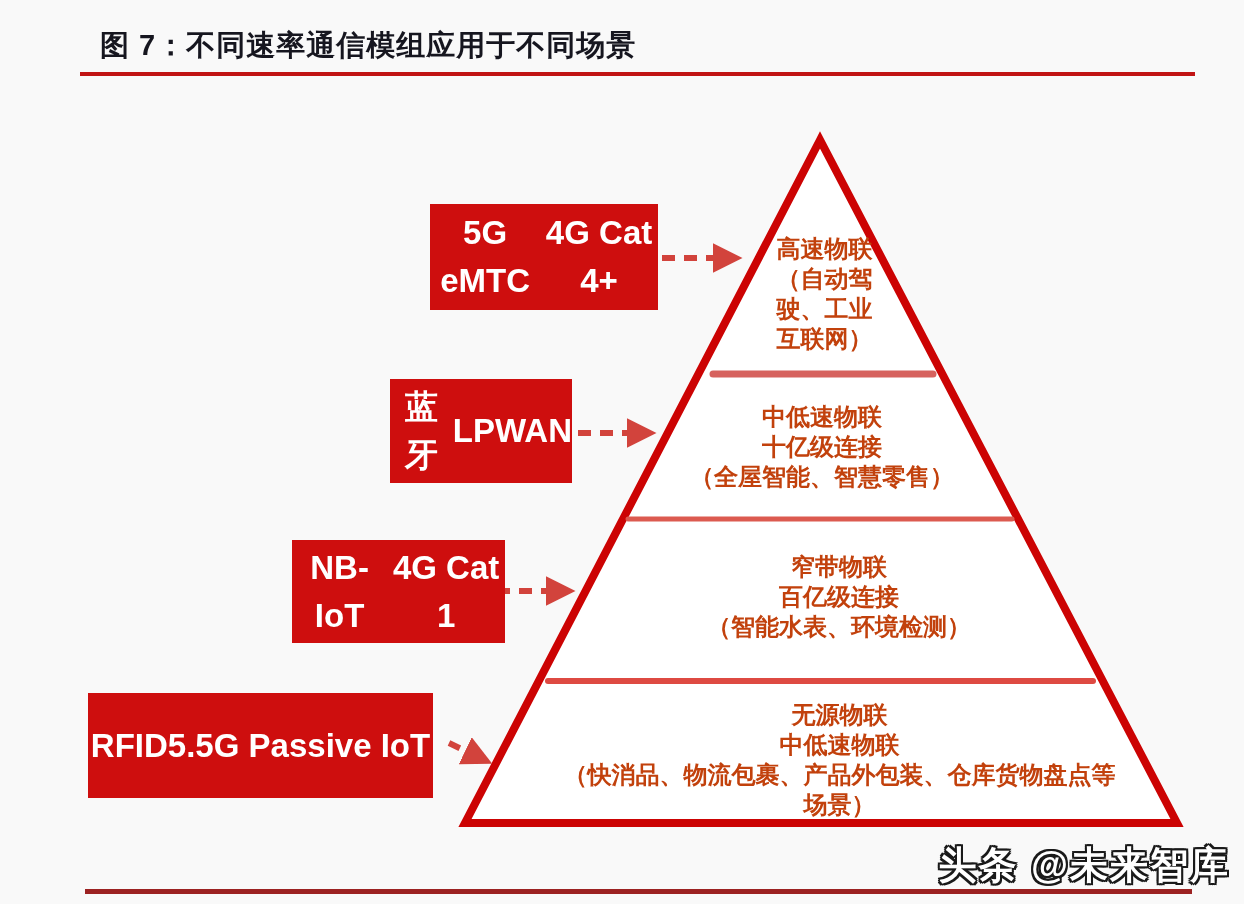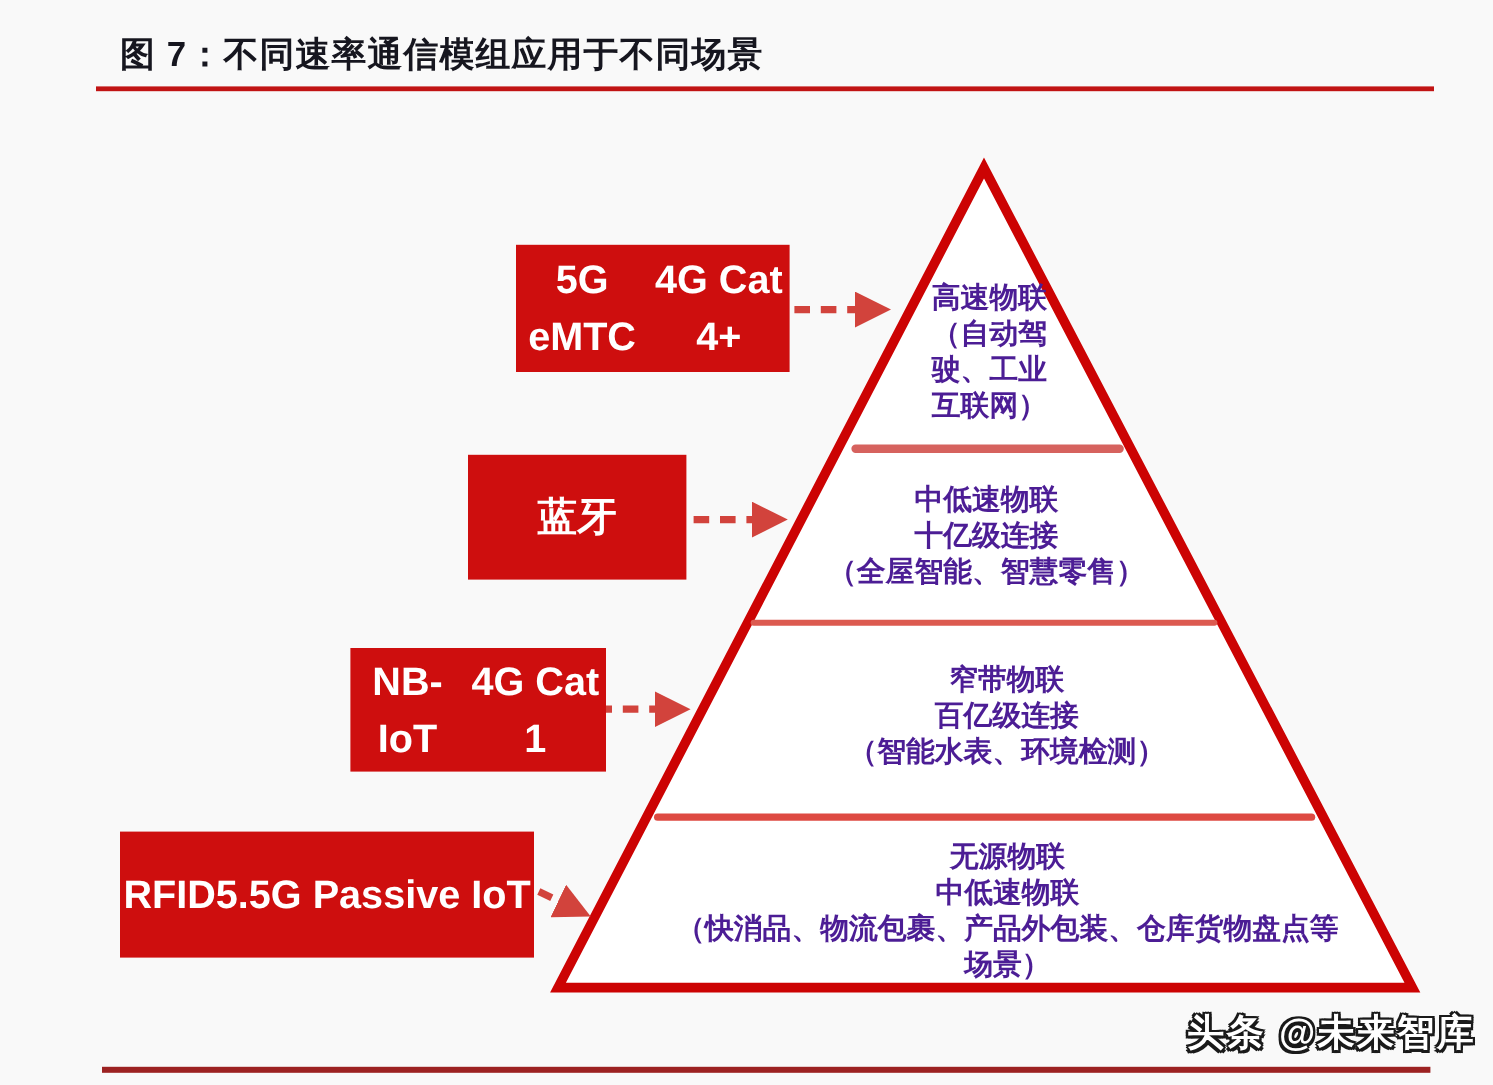--- a/index.html
+++ b/index.html
@@ -52,42 +52,42 @@
     align-items: center;
     justify-content: center;
     text-align: center;
     font-weight: 600;
     font-size: 33px;
     line-height: 1.44;
   }
   .box-1 { left: 430px; top: 204px; width: 228px; height: 106px; }
   .box-2 { left: 390px; top: 379px; width: 182px; height: 104px; }
   .box-3 { left: 292px; top: 540px; width: 213px; height: 103px; }
-  .box-4 { left: 100px; top: 693px; width: 345px; height: 105px; align-items: center; }
+  .box-4 { left: 88px; top: 693px; width: 345px; height: 105px; align-items: center; }
 
   
   .tier-label {
     position: absolute;
     text-align: center;
-    color: #4c1d95;
+    color: #c2410c;
     font-weight: 700;
     font-size: 24px;
     line-height: 30px;
   }
   .tier-1 { left: 722px; top: 234px; width: 205px; }
   .tier-2 { left: 612px; top: 402px; width: 420px; }
   .tier-3 { left: 629px; top: 552px; width: 420px; }
   .tier-4 { left: 497px; top: 700px; width: 685px; }
 
   
   .watermark {
     position: absolute;
     right: 14px;
     top: 840px;
-    font-size: 31px;
+    font-size: 38px;
     font-weight: 700;
     color: #ffffff;
     letter-spacing: 2px;
     white-space: nowrap;
     text-shadow:
       -2px -2px 0 #1a1a1a, 2px -2px 0 #1a1a1a,
       -2px  2px 0 #1a1a1a, 2px  2px 0 #1a1a1a,
       -2px  0   0 #1a1a1a, 2px  0   0 #1a1a1a,
        0   -2px 0 #1a1a1a, 0    2px 0 #1a1a1a;
   }
@@ -126,20 +126,21 @@
     <line x1="497" y1="591" x2="553" y2="591" stroke="#d2433c" stroke-width="6" stroke-dasharray="13 9" marker-end="url(#arrowhead)"></line>
     <line x1="449" y1="743" x2="472" y2="754" stroke="#d2433c" stroke-width="6" stroke-dasharray="12 8" marker-end="url(#arrowhead)"></line>
   </svg>
 
   <div class="module-box box-1">
     <div>5G eMTC</div>
     <div>4G Cat 4+</div>
   </div>
   <div class="module-box box-2">
     <div>蓝牙</div>
+    <div>LPWAN</div>
   </div>
   <div class="module-box box-3">
     <div>NB-IoT</div>
     <div>4G Cat 1</div>
   </div>
   <div class="module-box box-4">
     <div>RFID</div>
     <div>5.5G Passive IoT</div>
   </div>
 

